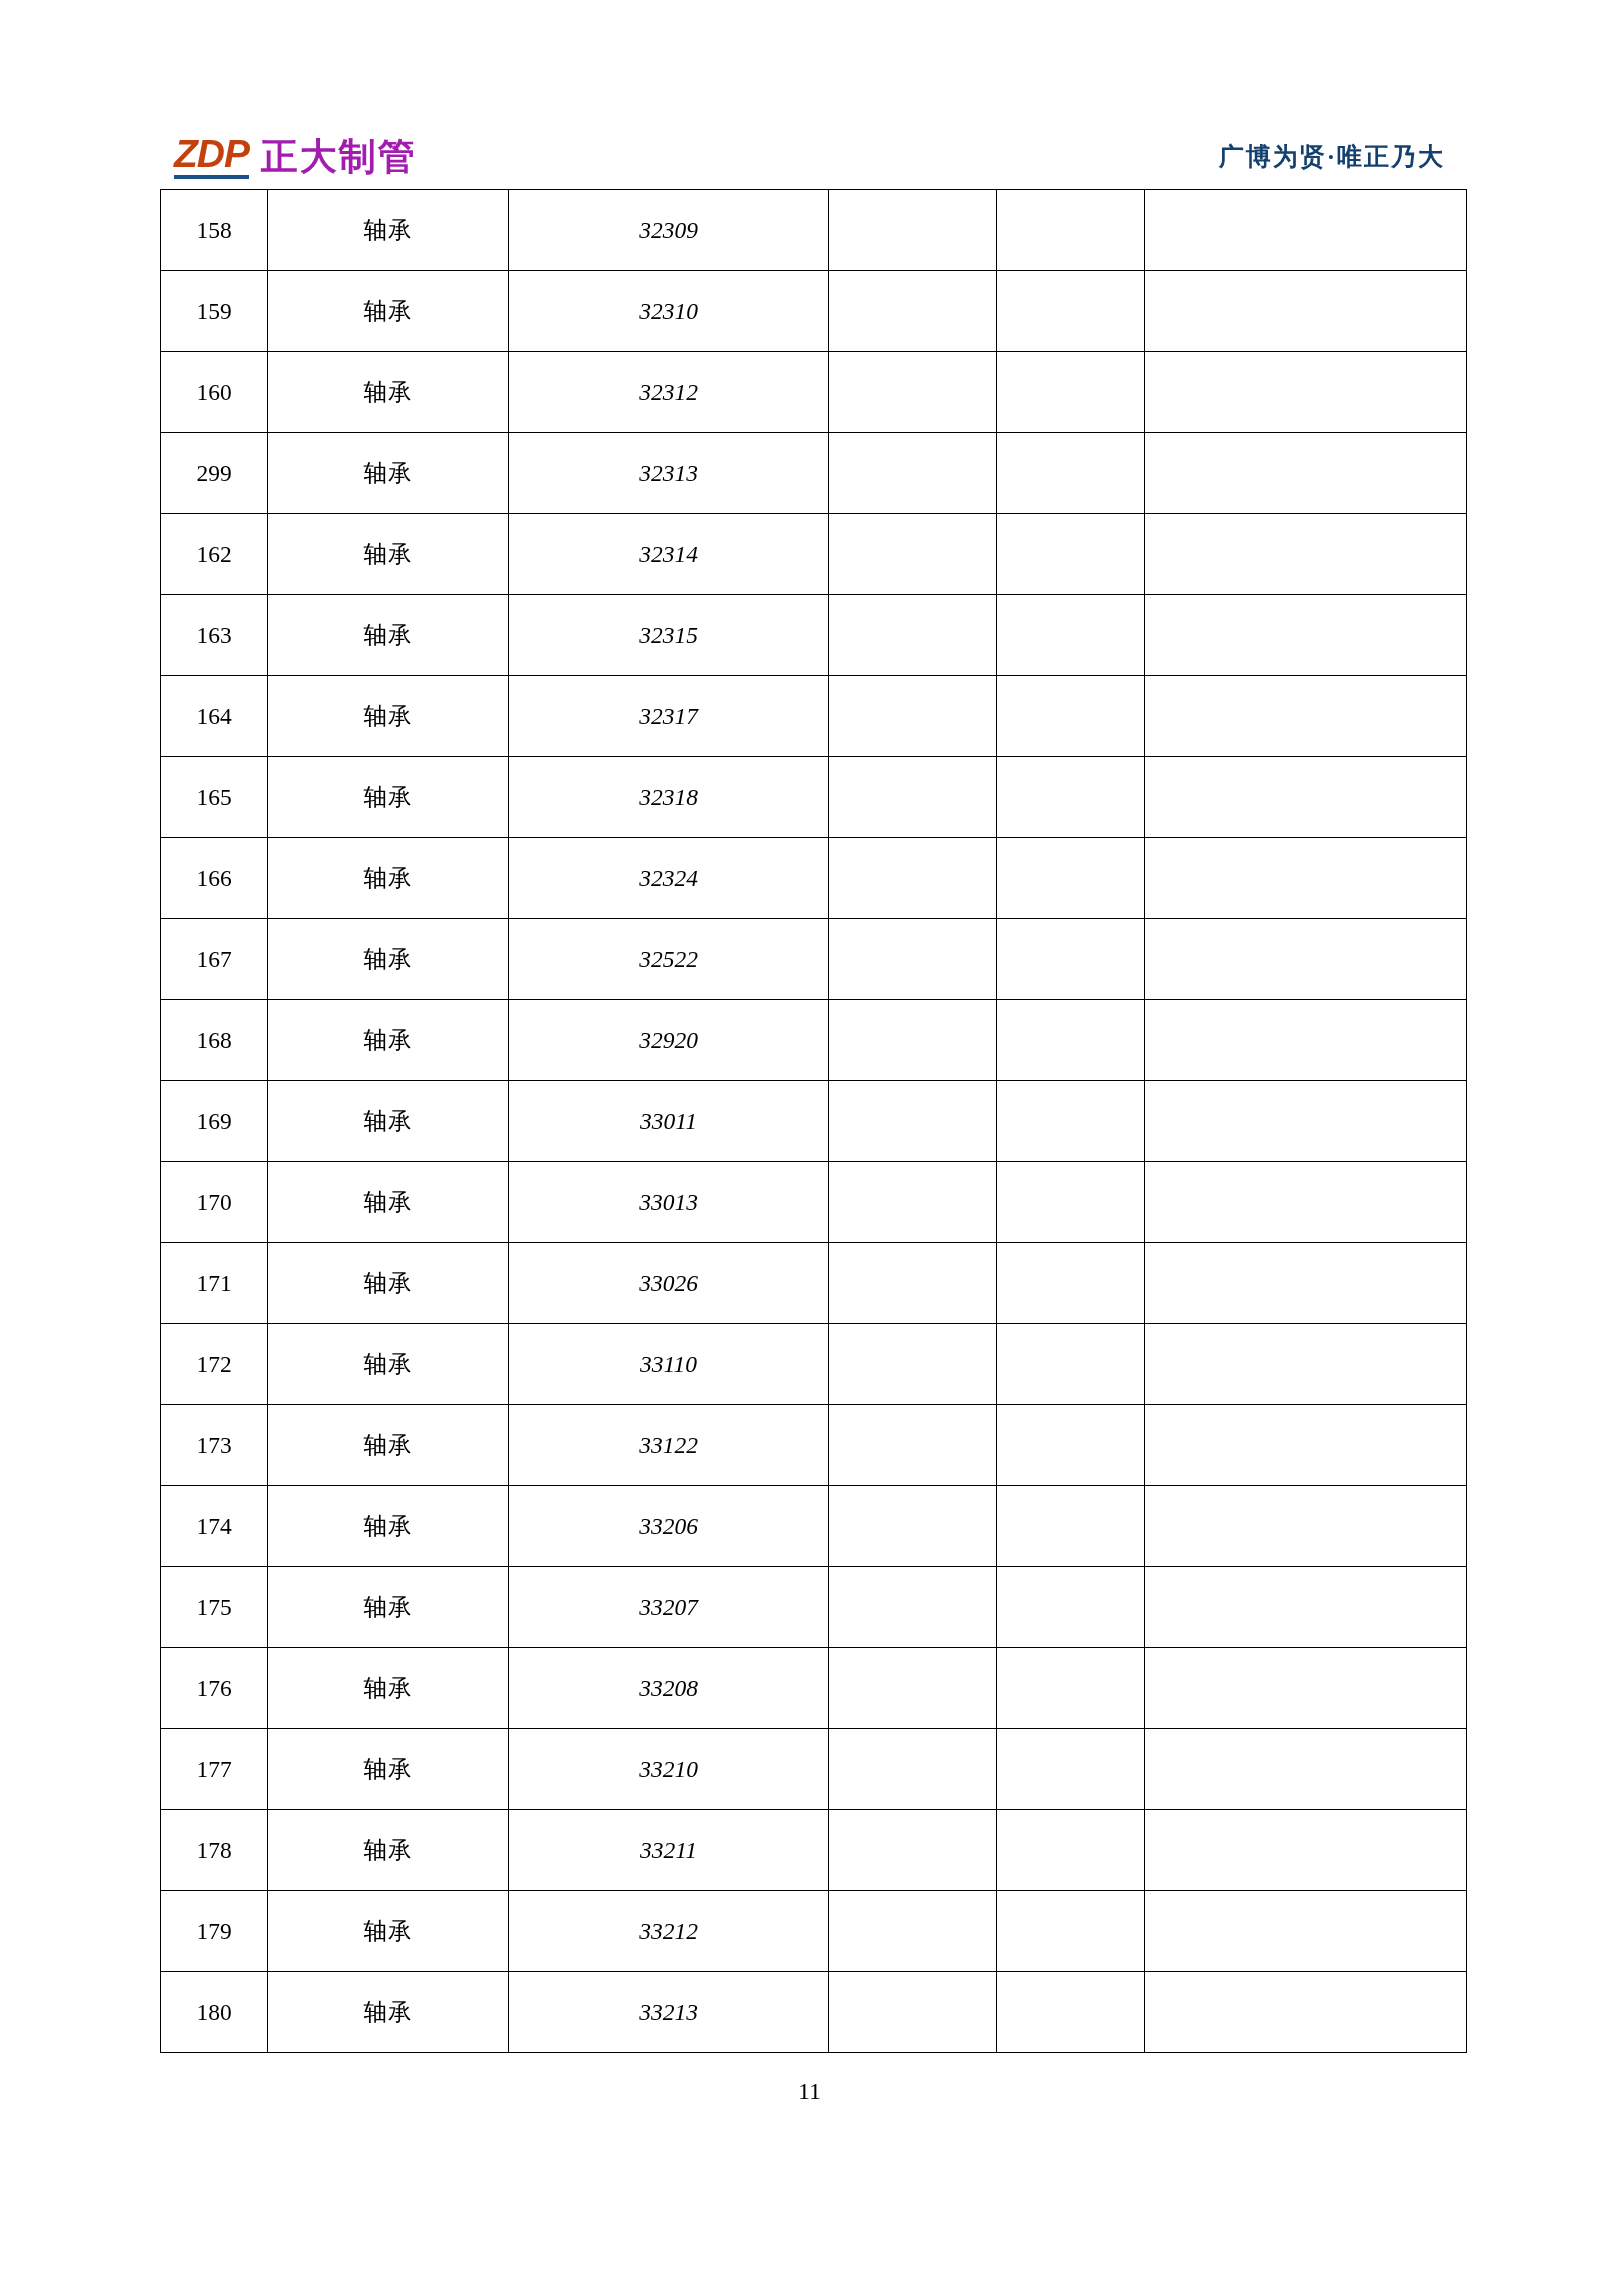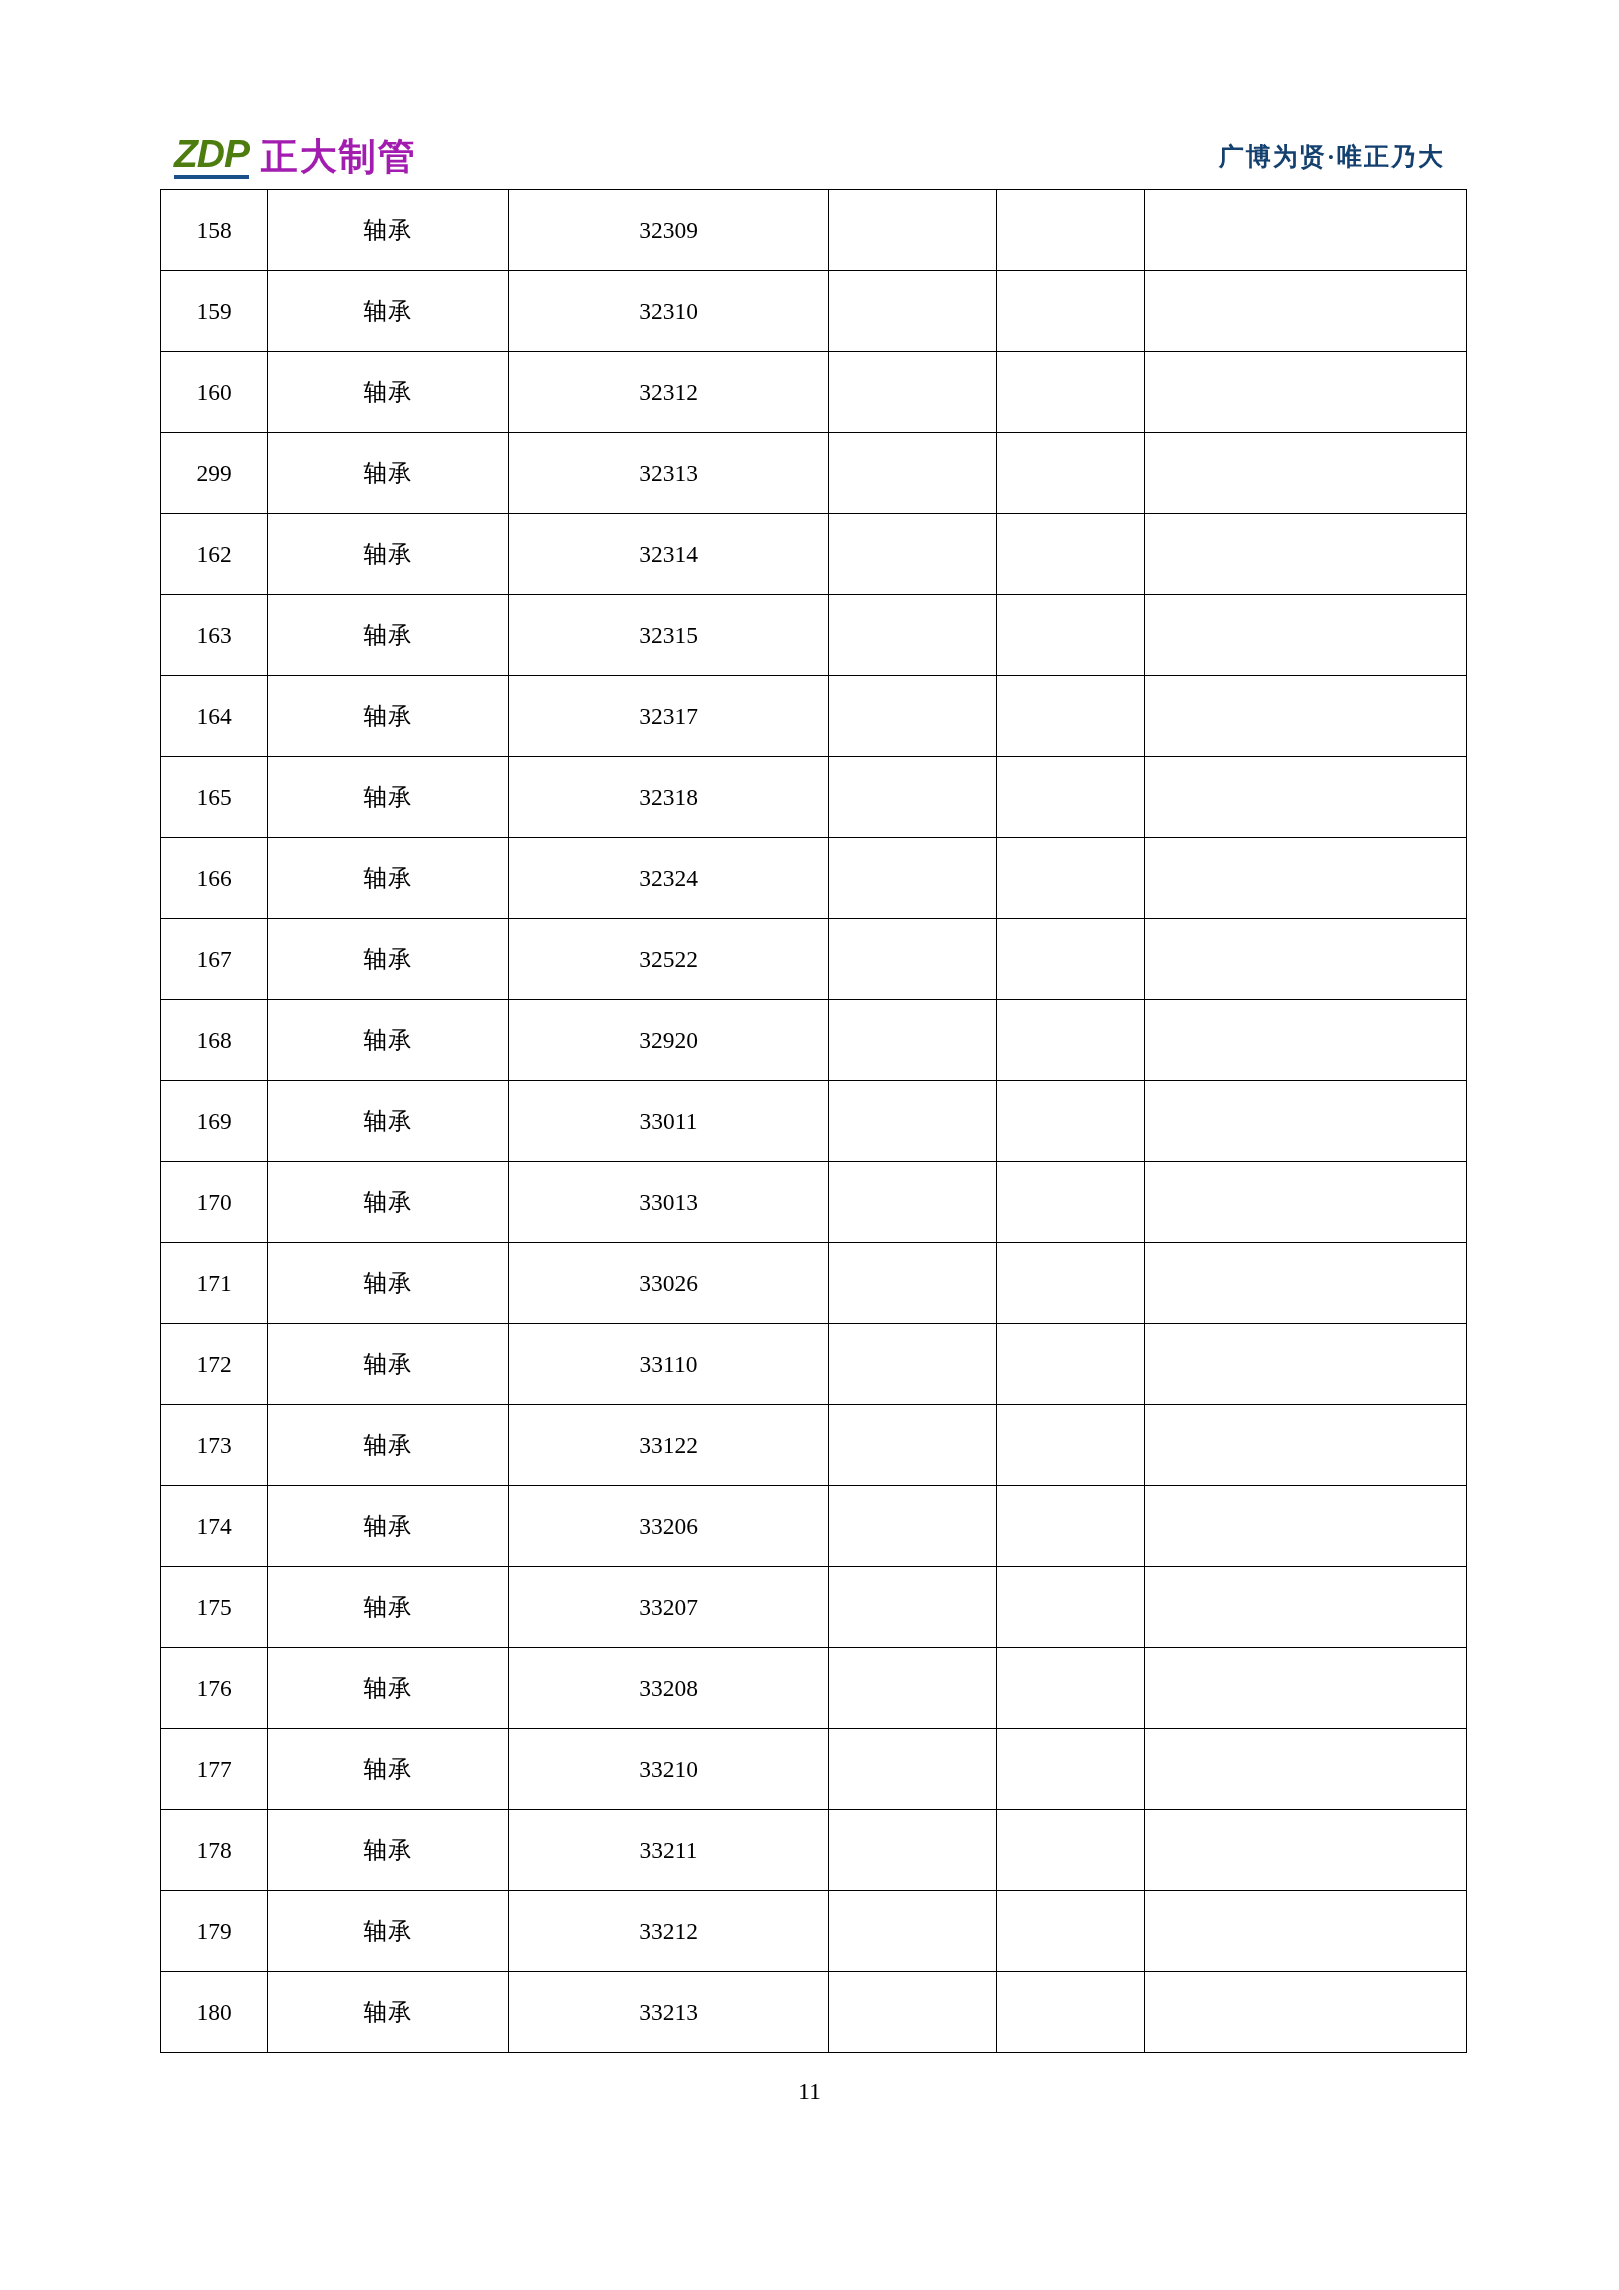--- a/index.html
+++ b/index.html
@@ -35,21 +35,21 @@
     display: flex;
     align-items: center;
     gap: 11.8px;
   }
   .brand-mark {
     font-family: "Liberation Sans", sans-serif;
     font-weight: bold;
     font-style: italic;
     font-size: 39px;
     letter-spacing: -1px;
-    color: #4d7c0f;
+    color: #c2410c;
     display: inline-block;
     line-height: 1;
     padding: 2px 0;
   }
   .brand-mark .bar {
     display: inline-block;
     border-bottom: 4.9px solid #1b4f8a;
     padding-bottom: 2px;
   }
   .brand-name {
@@ -83,21 +83,21 @@
     border: 1px solid #000000;
     height: 80px;
     text-align: center;
     vertical-align: middle;
     font-size: 23.5px;
     font-family: "Liberation Serif", serif;
     padding: 0;
   }
   td.c-no    { width: 106px; }
   td.c-name  { width: 240px; }
-  td.c-model { width: 319px; }
+  td.c-model { width: 319px; font-style: italic; }
   td.c-unit  { width: 167px; }
   td.c-qty   { width: 147px; }
   td.c-note  { width: 321px; }
   .cjk {
     font-family: "DejaVu Sans", "Liberation Sans", sans-serif;
     font-size: 24.5px;
     letter-spacing: 1px;
   }
   
   .footer {

